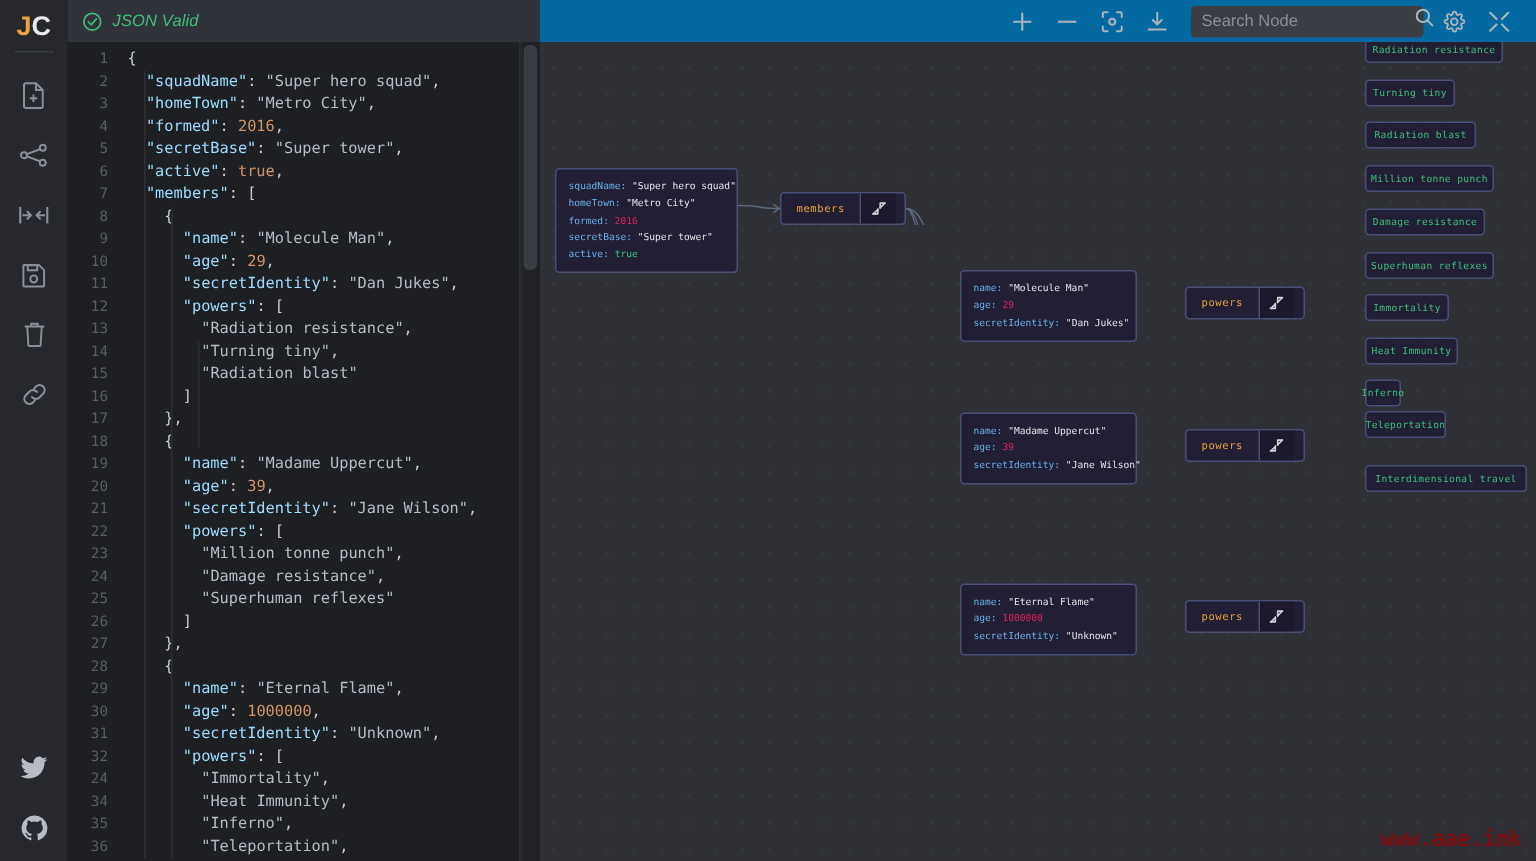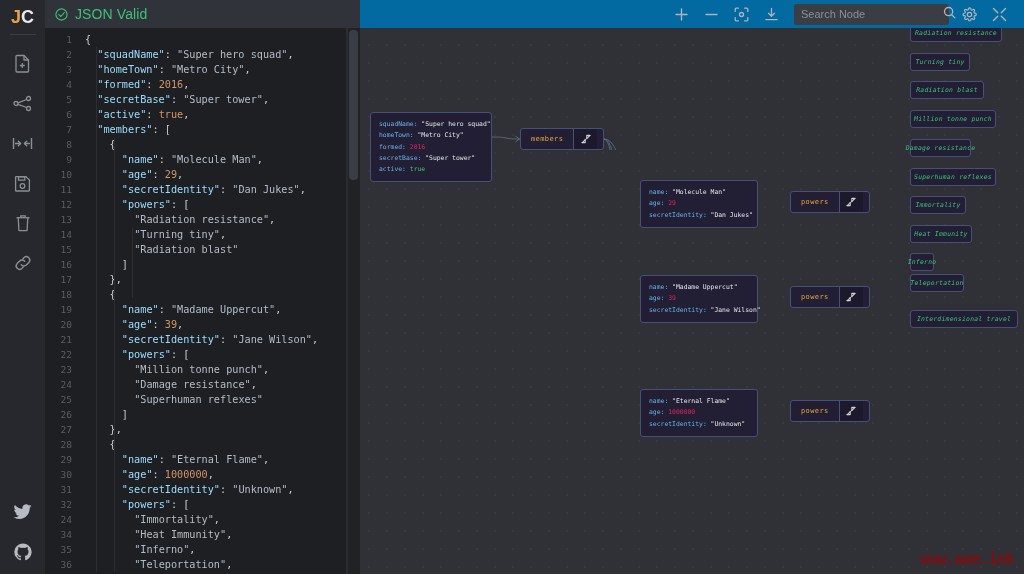--- a/index.html
+++ b/index.html
@@ -54,23 +54,24 @@
     position: relative;
   }
   .editor-status {
     height: 28px; flex: 0 0 28px;
     background: #303339;
     display: flex; align-items: center;
     padding-left: 10px;
     gap: 7px;
   }
   .status-label {
-    color: #3fc07a; font-size: 14px;
+    color: #3fc07a; font-size: 11px;
     font-family: "Liberation Sans", sans-serif;
     letter-spacing: .1px;
+    font-style: italic;
   }
   .check-icon { display: flex; align-items: center; }
   .code-area {
     flex: 1 1 auto;
     position: relative;
     overflow: hidden;
     background: #1e1f22;
     display: flex;
   }
   .gutter {
@@ -216,21 +217,20 @@
     display: flex; align-items: center; justify-content: center;
   }
   .node-leaf {
     display: flex; align-items: center; justify-content: center;
     height: 18px;
     padding: 0 1px;
     color: #3fc07a;
     font-size: 6.4px;
     letter-spacing: .25px;
     white-space: nowrap;
-    font-style: italic;
   }
 
   .watermark {
     position: absolute; right: 10px; bottom: 6px;
     z-index: 30;
     color: #7e0f13;
     font-family: "DejaVu Sans Mono", monospace;
     font-size: 15px;
     font-weight: bold;
     letter-spacing: -.5px;
@@ -541,21 +541,21 @@
           <div class="label">powers</div>
           <div class="expander">
             <svg width="10" height="10" viewBox="0 0 10 10" fill="none" stroke="#cfd2d6" stroke-width="1.1" stroke-linecap="round" stroke-linejoin="round">
               <path d="M1 8.6h3.2V5.4"></path>
               <path d="M9 1.4H5.8v3.2"></path>
               <path d="M4.3 5.7L1.2 8.6M8.8 1.5L5.7 4.6"></path>
             </svg>
           </div>
         </div>
         <div class="node node-leaf" style="left: 550px; top: 110px; width: 86px;">Million tonne punch</div>
-        <div class="node node-leaf" style="left: 550px; top: 139px; width: 61px;">Damage resistance</div>
+        <div class="node node-leaf" style="left: 550px; top: 139px; width: 80px;">Damage resistance</div>
         <div class="node node-leaf" style="left: 550px; top: 168px; width: 86px;">Superhuman reflexes</div>
         <div class="node node-obj" style="left: 280px; top: 389px; width: 118px;">
           <div class="row"><span class="nk">name</span><span class="nk">: </span><span class="nvs">"Eternal Flame"</span></div>
           <div class="row"><span class="nk">age</span><span class="nk">: </span><span class="nvn">1000000</span></div>
           <div class="row"><span class="nk">secretIdentity</span><span class="nk">: </span><span class="nvs">"Unknown"</span></div>
         </div>
         <div class="node node-key" style="left: 430px; top: 400px; width: 80px;">
           <div class="label">powers</div>
           <div class="expander">
             <svg width="10" height="10" viewBox="0 0 10 10" fill="none" stroke="#cfd2d6" stroke-width="1.1" stroke-linecap="round" stroke-linejoin="round">

